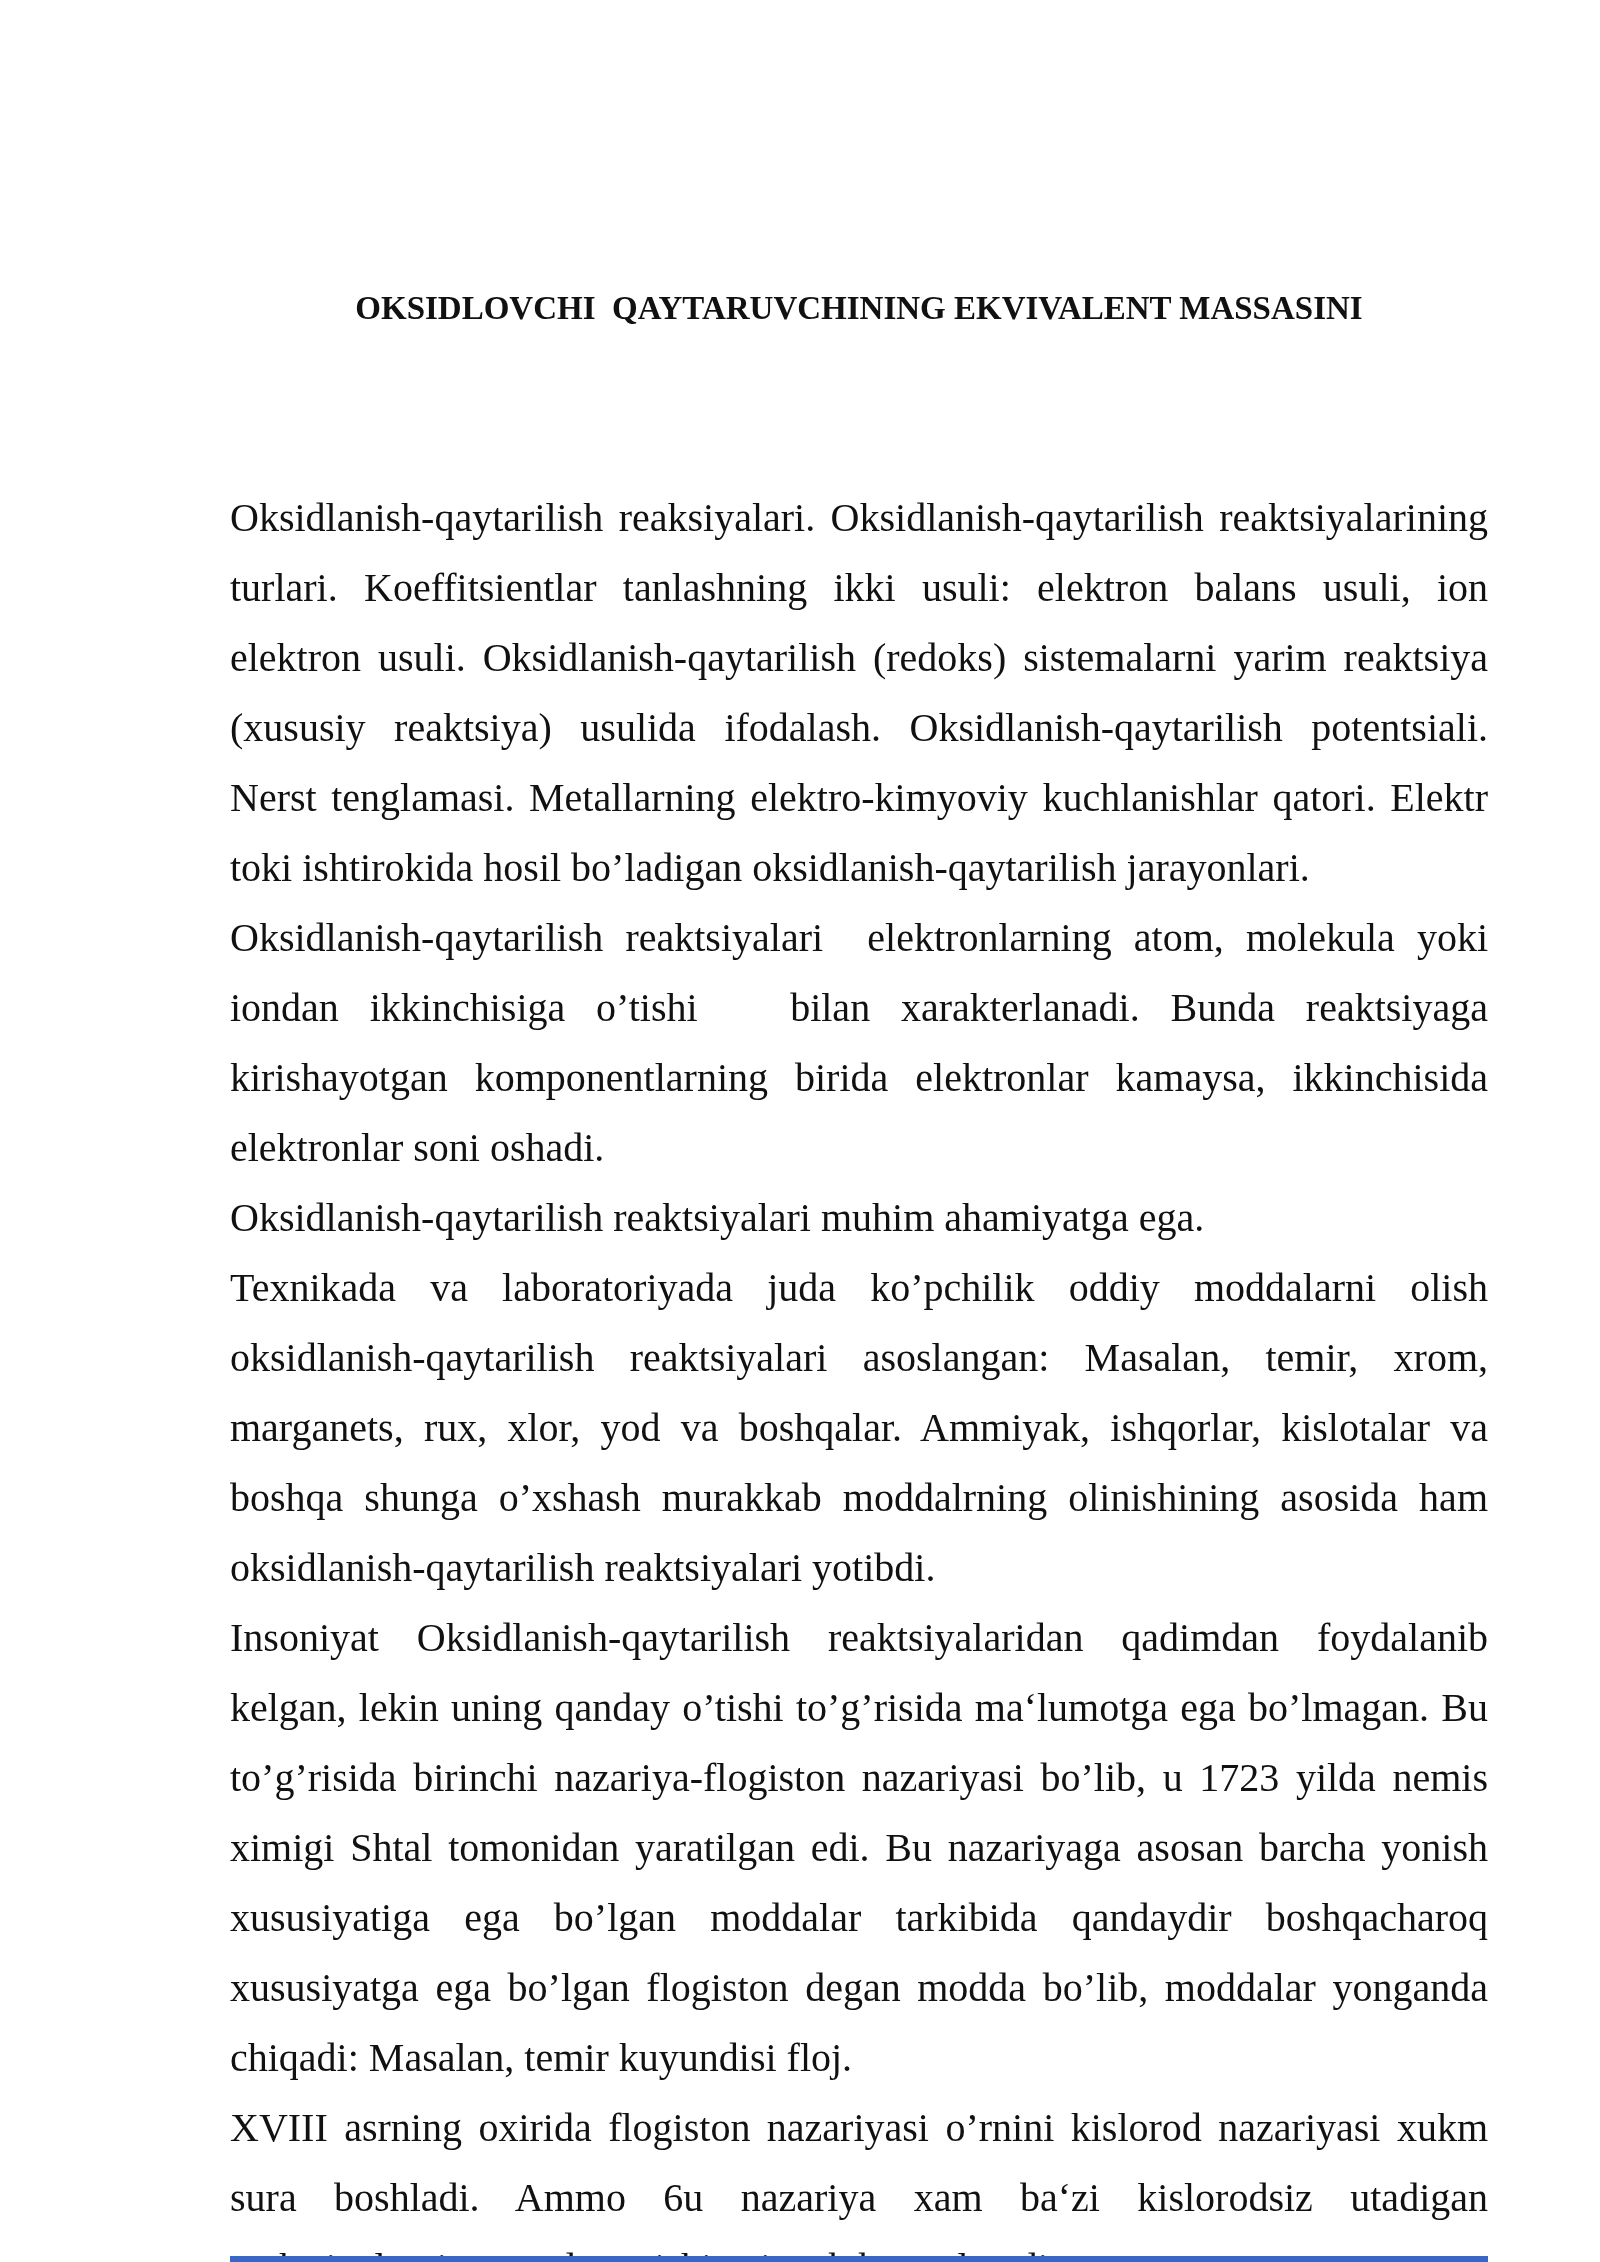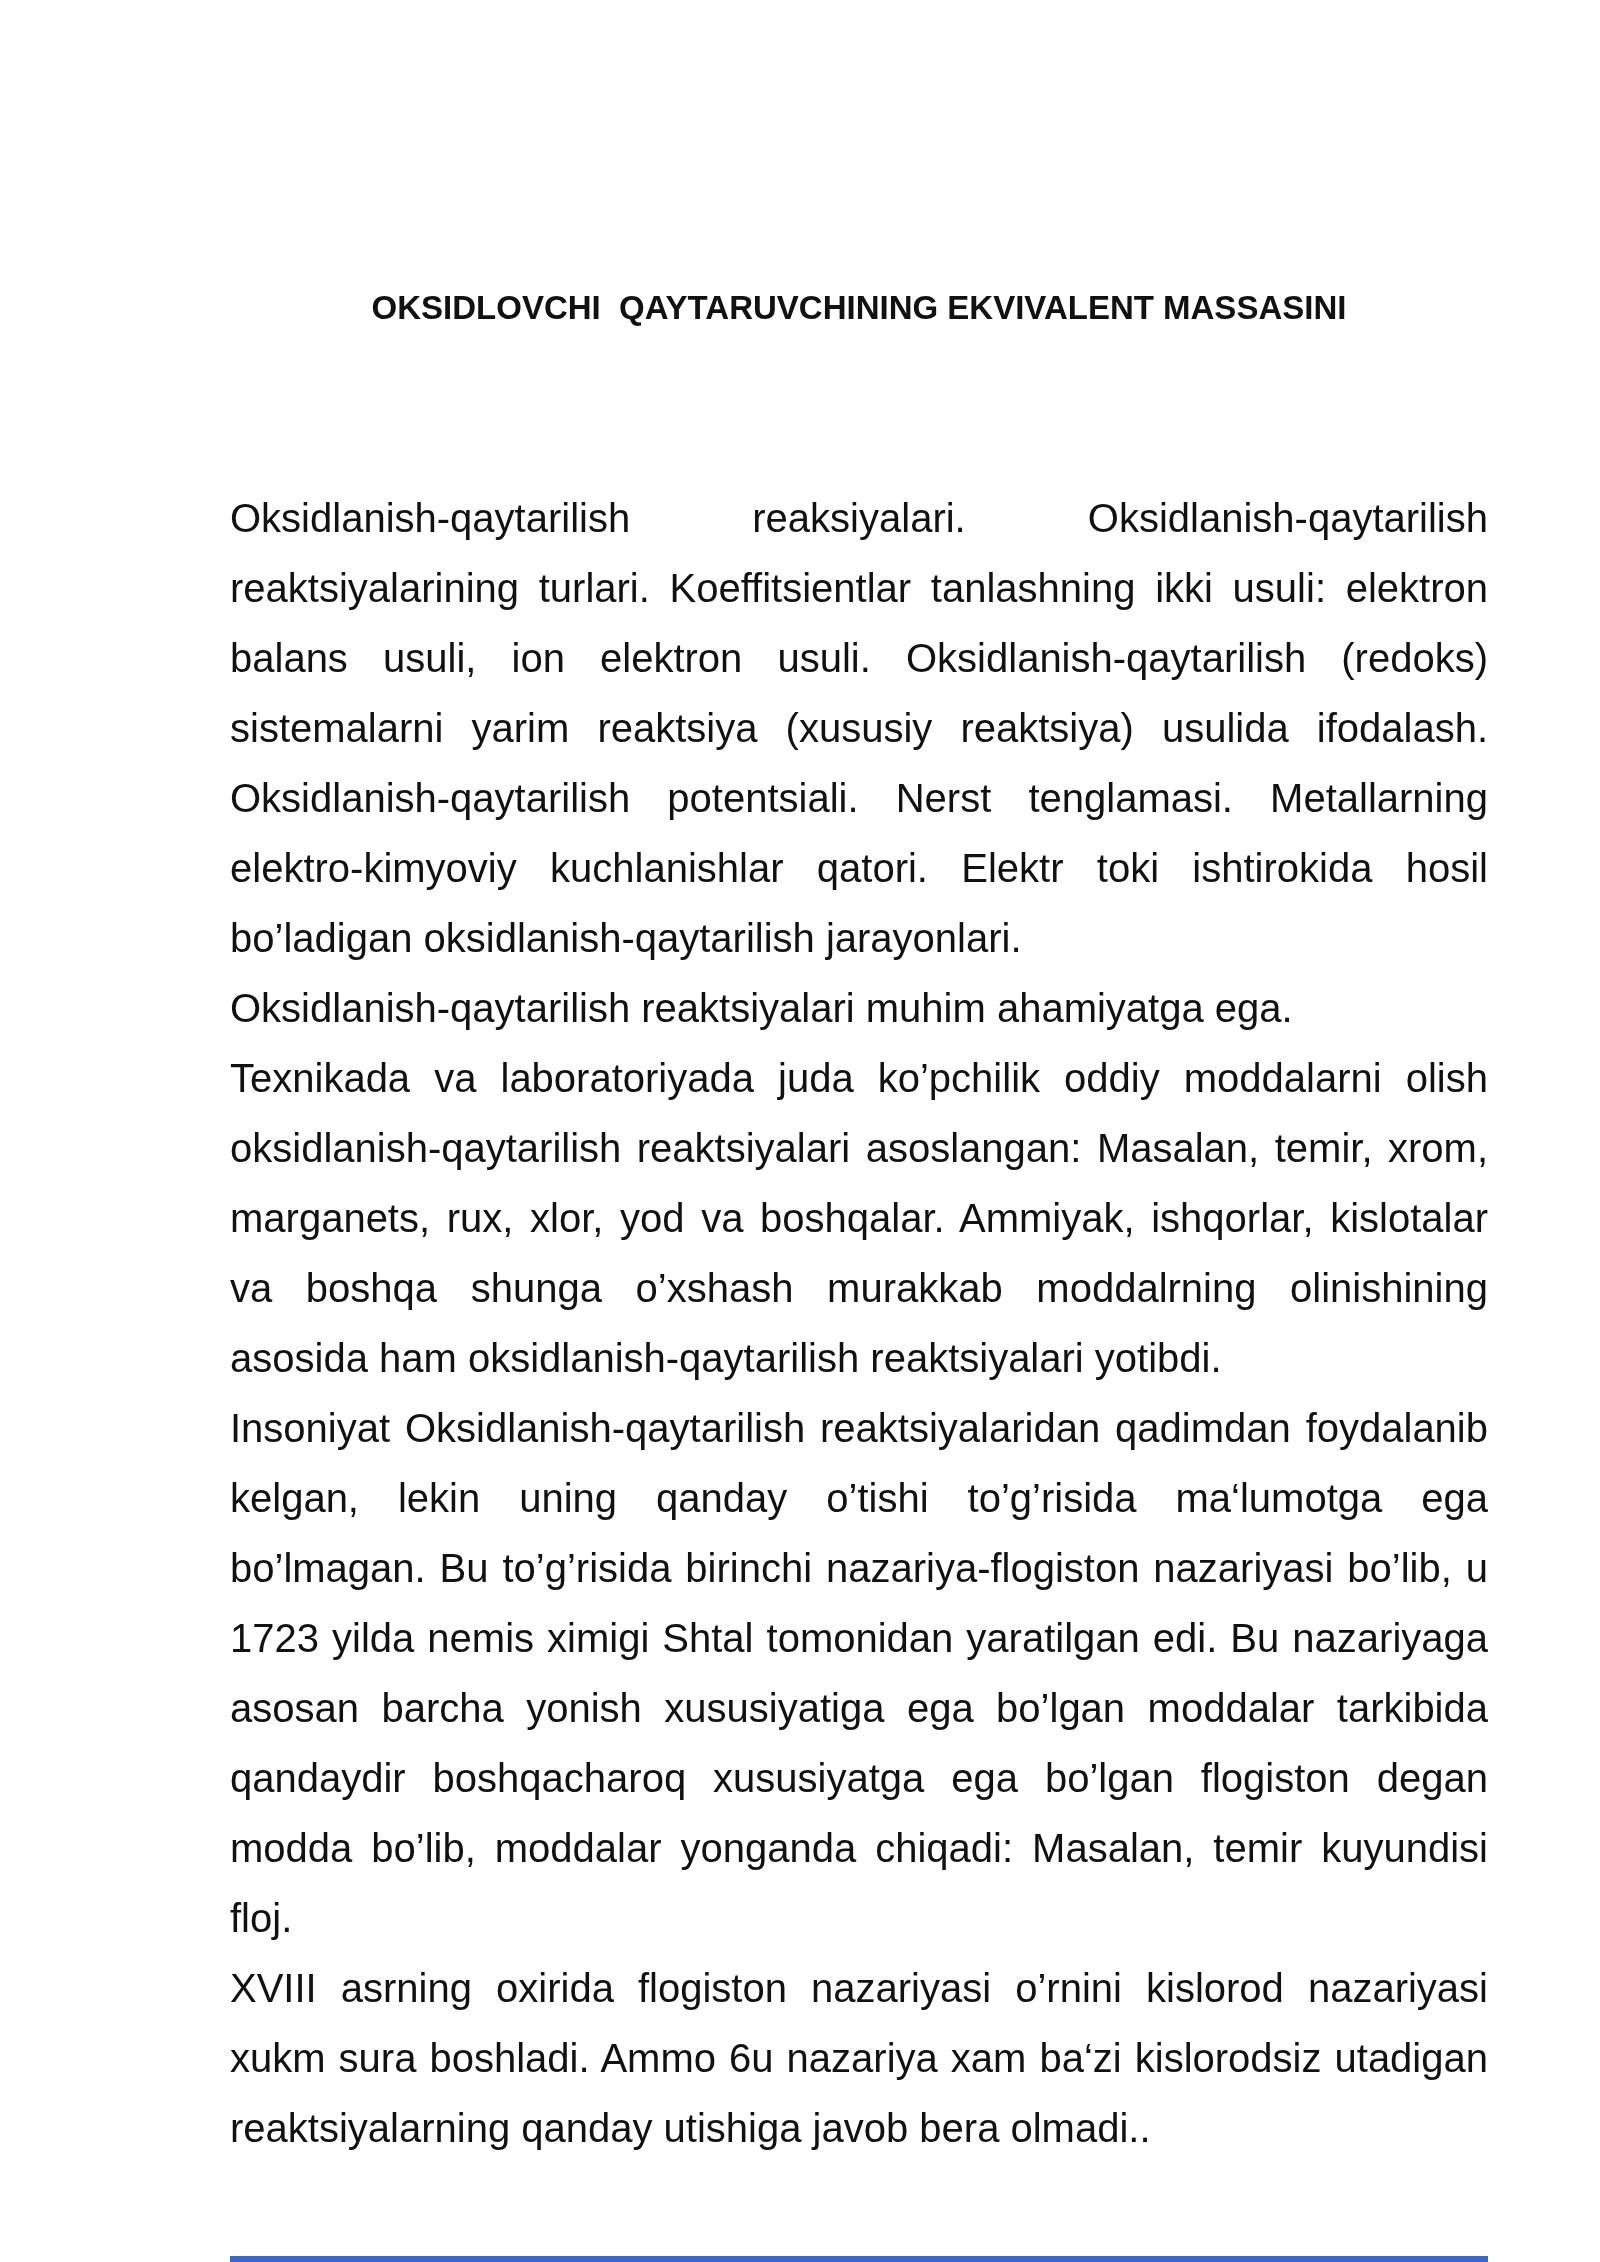--- a/index.html
+++ b/index.html
@@ -6,21 +6,21 @@
     margin: 0;
     padding: 0;
     background: #ffffff;
   }
   .page {
     position: relative;
     width: 1600px;
     height: 2262px;
     background: #ffffff;
     overflow: hidden;
-    font-family: Liberation Sans, sans-serif;
+    font-family: Liberation Serif, serif;
     color: #111111;
   }
   .content {
     position: absolute;
     top: 133px;
     left: 230px;
     width: 1258px;
   }
   .doc-title {
     font-weight: bold;
@@ -47,19 +47,20 @@
 </style>
 </head>
 <body>
 
 <div class="page">
   <div class="content">
     <div class="doc-title">
       <div>OKSIDLOVCHI  QAYTARUVCHINING EKVIVALENT MASSASINI</div>
     </div>
     <p class="doc-paragraph">Oksidlanish-qaytarilish reaksiyalari. Oksidlanish-qaytarilish reaktsiyalarining turlari. Koeffitsientlar tanlashning ikki usuli: elektron balans usuli, ion elektron usuli. Oksidlanish-qaytarilish (redoks) sistemalarni yarim reaktsiya (xususiy reaktsiya) usulida ifodalash. Oksidlanish-qaytarilish potentsiali. Nerst tenglamasi. Metallarning elektro-kimyoviy kuchlanishlar qatori. Elektr toki ishtirokida hosil bo’ladigan oksidlanish-qaytarilish jarayonlari.</p>
+    <p class="doc-paragraph">Oksidlanish-qaytarilish reaktsiyalari  elektronlarning atom, molekula yoki iondan ikkinchisiga o’tishi   bilan xarakterlanadi. Bunda reaktsiyaga kirishayotgan komponentlarning birida elektronlar kamaysa, ikkinchisida elektronlar soni oshadi.</p>
     <p class="doc-paragraph">Oksidlanish-qaytarilish reaktsiyalari muhim ahamiyatga ega.</p>
     <p class="doc-paragraph">Texnikada va laboratoriyada juda ko’pchilik oddiy moddalarni olish oksidlanish-qaytarilish reaktsiyalari asoslangan: Masalan, temir, xrom, marganets, rux, xlor, yod va boshqalar. Ammiyak, ishqorlar, kislotalar va boshqa shunga o’xshash murakkab moddalrning olinishining asosida ham oksidlanish-qaytarilish reaktsiyalari yotibdi.</p>
     <p class="doc-paragraph">Insoniyat Oksidlanish-qaytarilish reaktsiyalaridan qadimdan foydalanib kelgan, lekin uning qanday o’tishi to’g’risida ma‘lumotga ega bo’lmagan. Bu to’g’risida birinchi nazariya-flogiston nazariyasi bo’lib, u 1723 yilda nemis ximigi Shtal tomonidan yaratilgan edi. Bu nazariyaga asosan barcha yonish xususiyatiga ega bo’lgan moddalar tarkibida qandaydir boshqacharoq xususiyatga ega bo’lgan flogiston degan modda bo’lib, moddalar yonganda chiqadi: Masalan, temir kuyundisi floj.</p>
     <p class="doc-paragraph">XVIII asrning oxirida flogiston nazariyasi o’rnini kislorod nazariyasi xukm sura boshladi. Ammo 6u nazariya xam ba‘zi kislorodsiz utadigan reaktsiyalarning qanday utishiga javob bera olmadi..</p>
   </div>
   <div class="bottom-line"></div>
 </div>
 
 </body></html>

